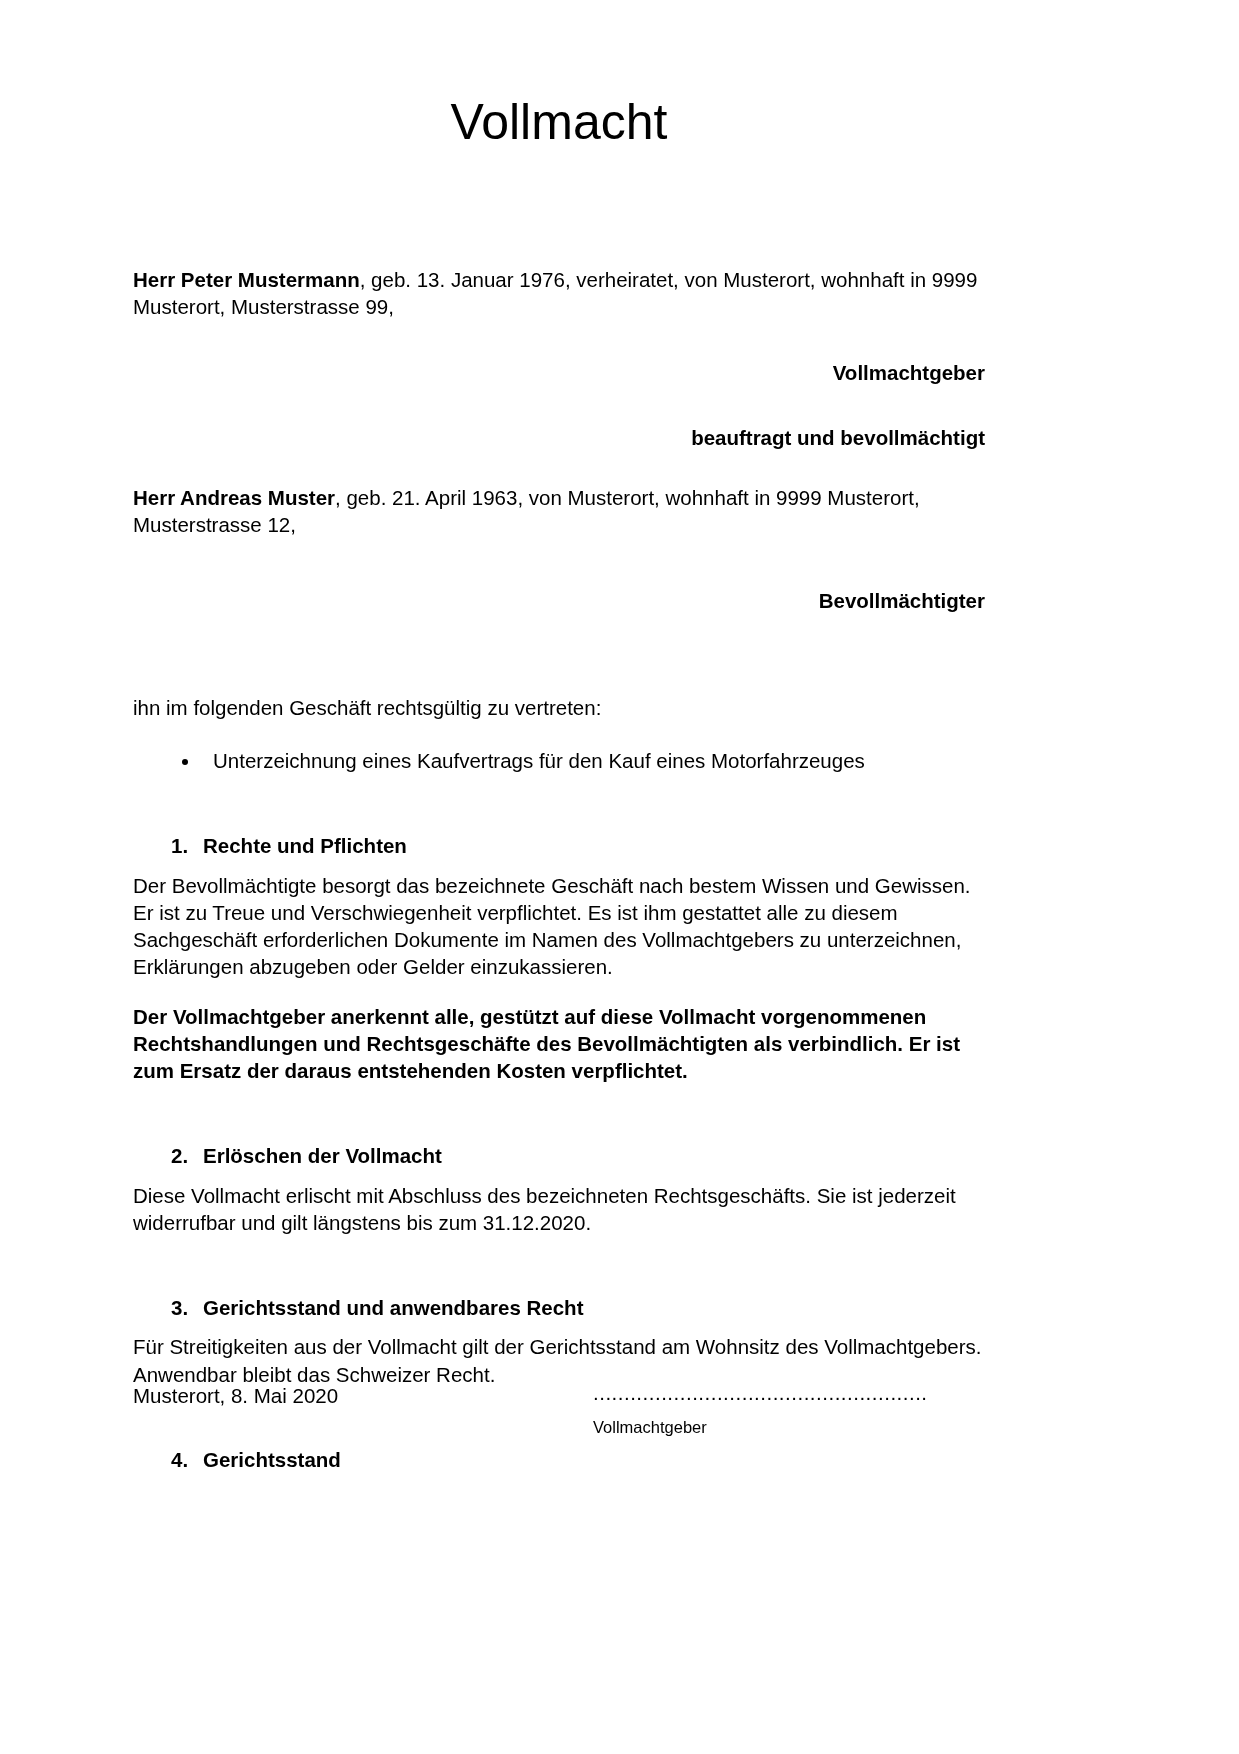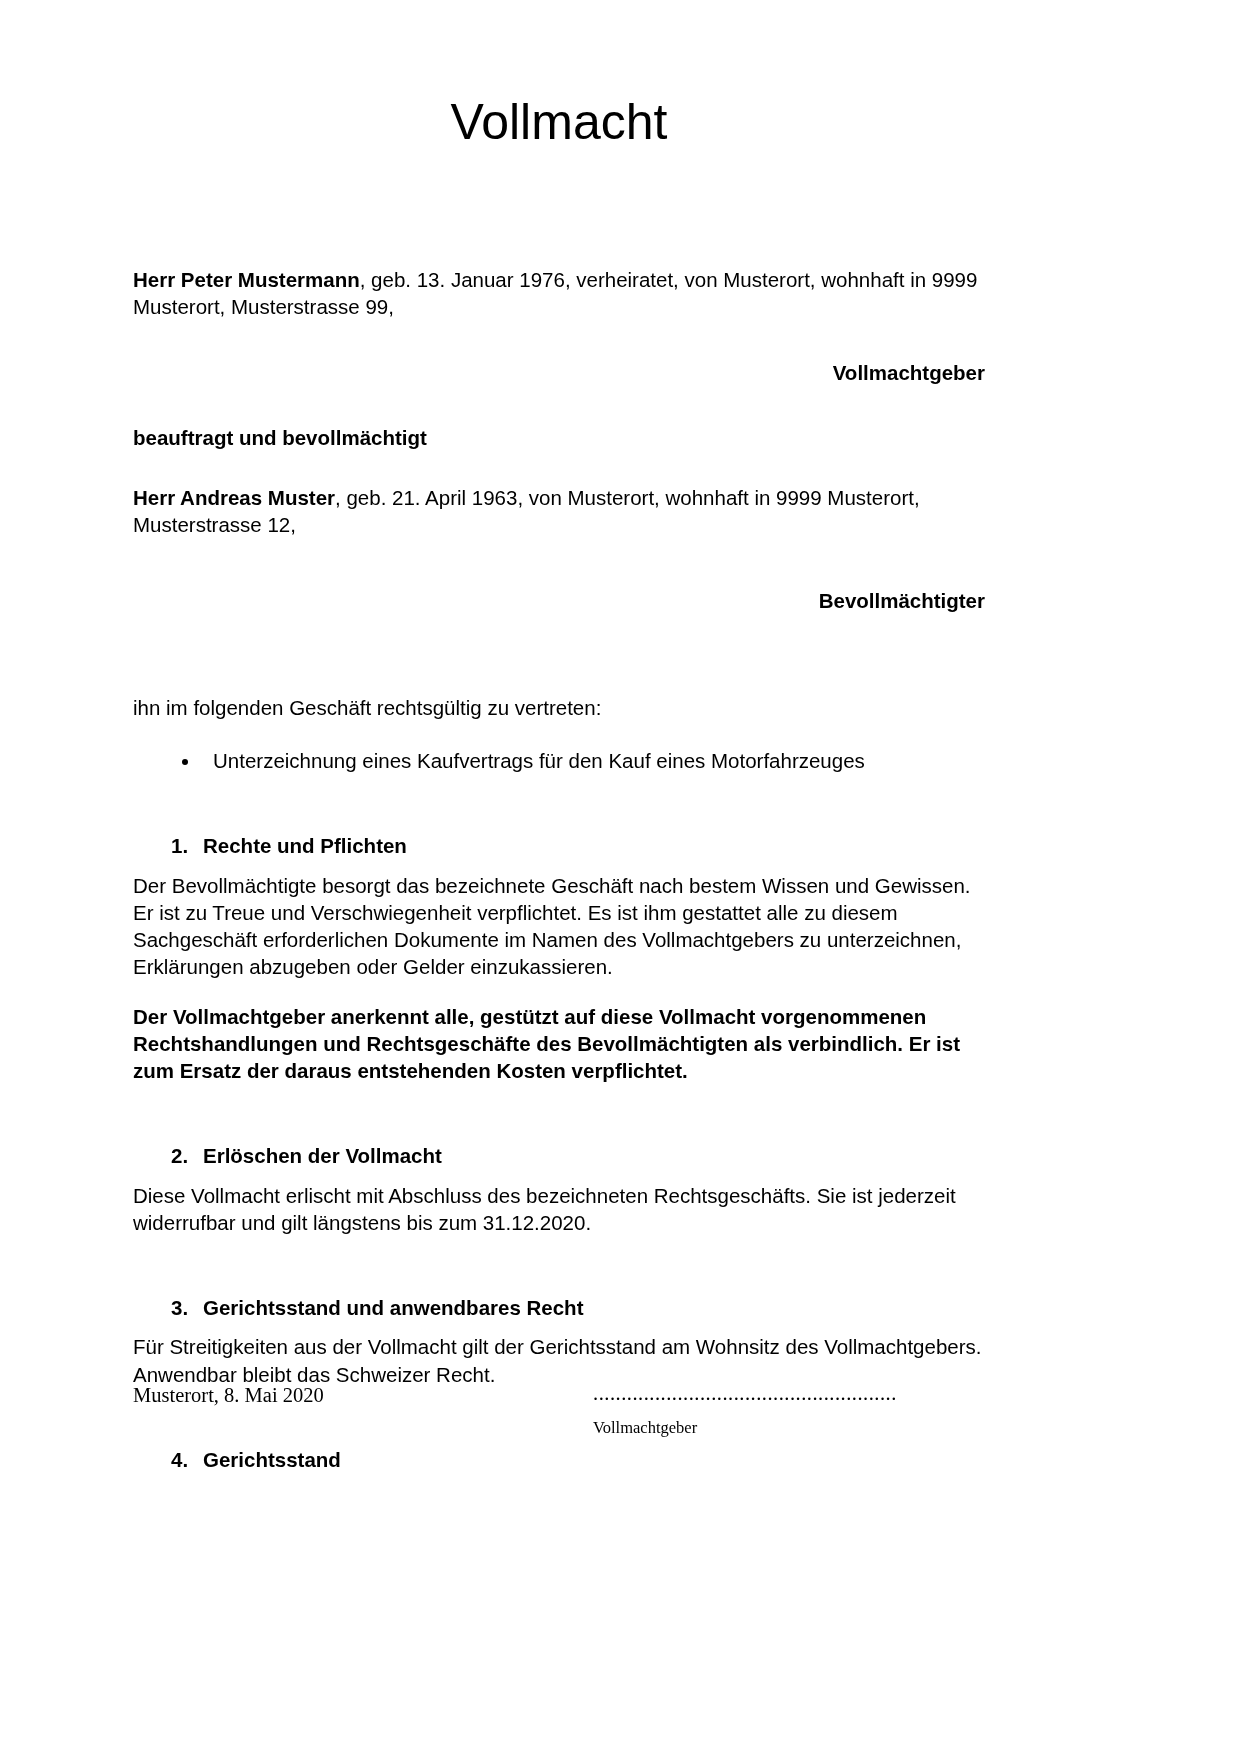--- a/index.html
+++ b/index.html
@@ -47,21 +47,21 @@
   }
   .intro {
     margin-top: 116px;
   }
   .role-right {
     text-align: right;
     font-weight: bold;
     margin-top: 38px;
   }
   .center-bold {
-    text-align: left;
+    text-align: right;
     font-weight: bold;
     margin-top: 38px;
   }
   .agent-para {
     margin-top: 33px;
   }
   .role-right-2 {
     text-align: right;
     font-weight: bold;
     margin-top: 48px;
@@ -100,21 +100,20 @@
     margin-top: 22px;
     font-weight: bold;
   }
   .sig-block {
     position: absolute;
     left: 133px;
     top: 1382px;
     width: 852px;
     display: flex;
     align-items: flex-start;
-    font-family: Liberation Serif, serif;
   }
   .sig-date {
     font-size: 20.5px;
     line-height: 1.33;
     width: 460px;
   }
   .sig-line-wrap {
     width: 392px;
   }
   .sig-dots {

